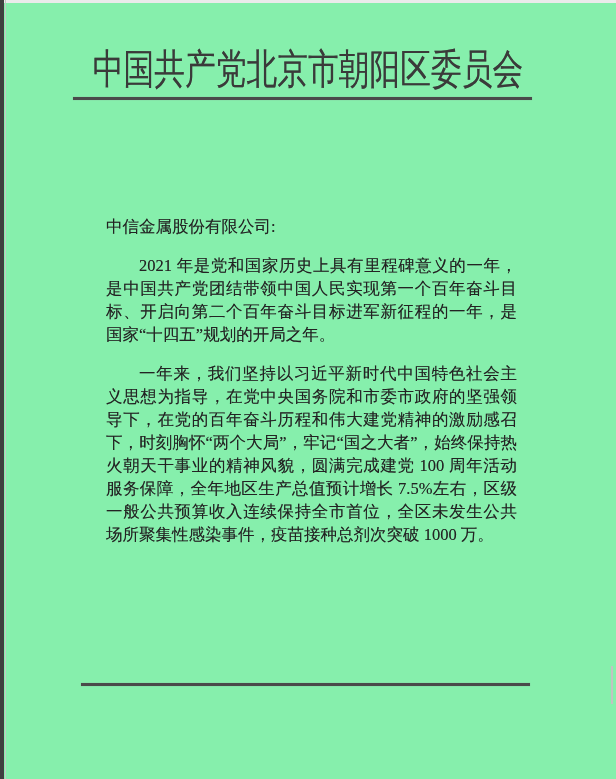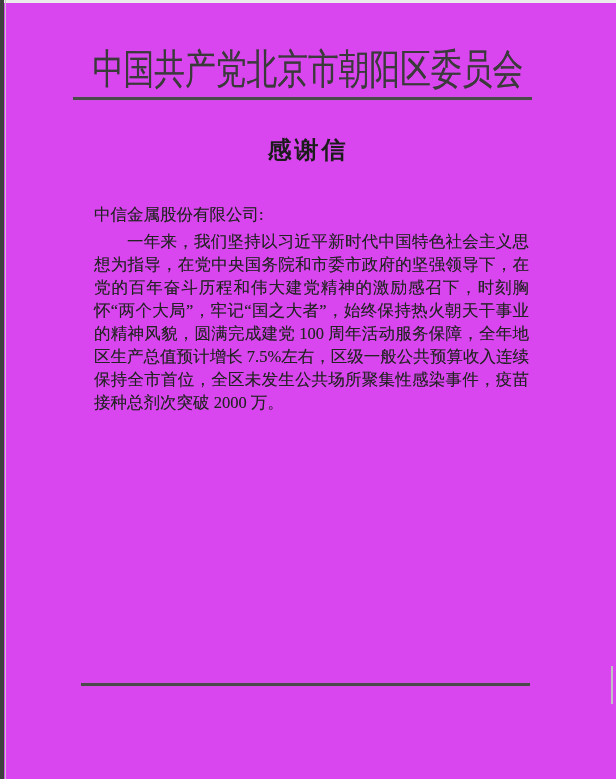--- a/index.html
+++ b/index.html
@@ -4,21 +4,21 @@
 <style>
   html, body {
     margin: 0;
     padding: 0;
     background: #ffffff;
   }
   .page {
     position: relative;
     width: 616px;
     height: 779px;
-    background: #d946ef;
+    background: #86efac;
     overflow: hidden;
     font-family: "Liberation Serif", "DejaVu Serif", serif;
   }
   
   .edge-top {
     position: absolute; left: 0; top: 0;
     width: 616px; height: 3px;
     background: #ebebeb;
   }
   .edge-left {
@@ -72,21 +72,21 @@
   .body-text {
     position: absolute; left: 90px; top: 199px;
     width: 443px;
     font-size: 16.5px;
     line-height: 23px;
     text-align: justify;
     color: #232323;
     text-shadow: 0 0 0.4px rgba(40,40,40,0.45);
   }
   .body-text p {
-    margin: 4px;
+    margin: 16px;
     text-indent: 2em;
   }
   .body-text p.recipient {
     text-indent: 0;
   }
   
   .bottom-rule {
     position: absolute; left: 81px; top: 683px;
     width: 449px; height: 3px;
     background: #4a4a4a;
@@ -101,24 +101,24 @@
   <div class="edge-top"></div>
   <div class="edge-left"></div>
   <div class="edge-left-line"></div>
 
   <div class="header">
     <span class="header-inner">中国共产党北京市朝阳区委员会</span>
   </div>
 
   <div class="header-rule"></div>
 
-  <div class="title">感谢信</div>
 
   <div class="body-text">
     <p class="recipient">中信金属股份有限公司:</p>
-    <p>一年来，我们坚持以习近平新时代中国特色社会主义思想为指导，在党中央国务院和市委市政府的坚强领导下，在党的百年奋斗历程和伟大建党精神的激励感召下，时刻胸怀“两个大局”，牢记“国之大者”，始终保持热火朝天干事业的精神风貌，圆满完成建党 100 周年活动服务保障，全年地区生产总值预计增长 7.5%左右，区级一般公共预算收入连续保持全市首位，全区未发生公共场所聚集性感染事件，疫苗接种总剂次突破 2000 万。</p>
+    <p>2021 年是党和国家历史上具有里程碑意义的一年，是中国共产党团结带领中国人民实现第一个百年奋斗目标、开启向第二个百年奋斗目标进军新征程的一年，是国家“十四五”规划的开局之年。</p>
+    <p>一年来，我们坚持以习近平新时代中国特色社会主义思想为指导，在党中央国务院和市委市政府的坚强领导下，在党的百年奋斗历程和伟大建党精神的激励感召下，时刻胸怀“两个大局”，牢记“国之大者”，始终保持热火朝天干事业的精神风貌，圆满完成建党 100 周年活动服务保障，全年地区生产总值预计增长 7.5%左右，区级一般公共预算收入连续保持全市首位，全区未发生公共场所聚集性感染事件，疫苗接种总剂次突破 1000 万。</p>
   </div>
 
   <div class="bottom-rule"></div>
 
   <div class="artifact-right"></div>
 
 </div>
 
 </body></html>

